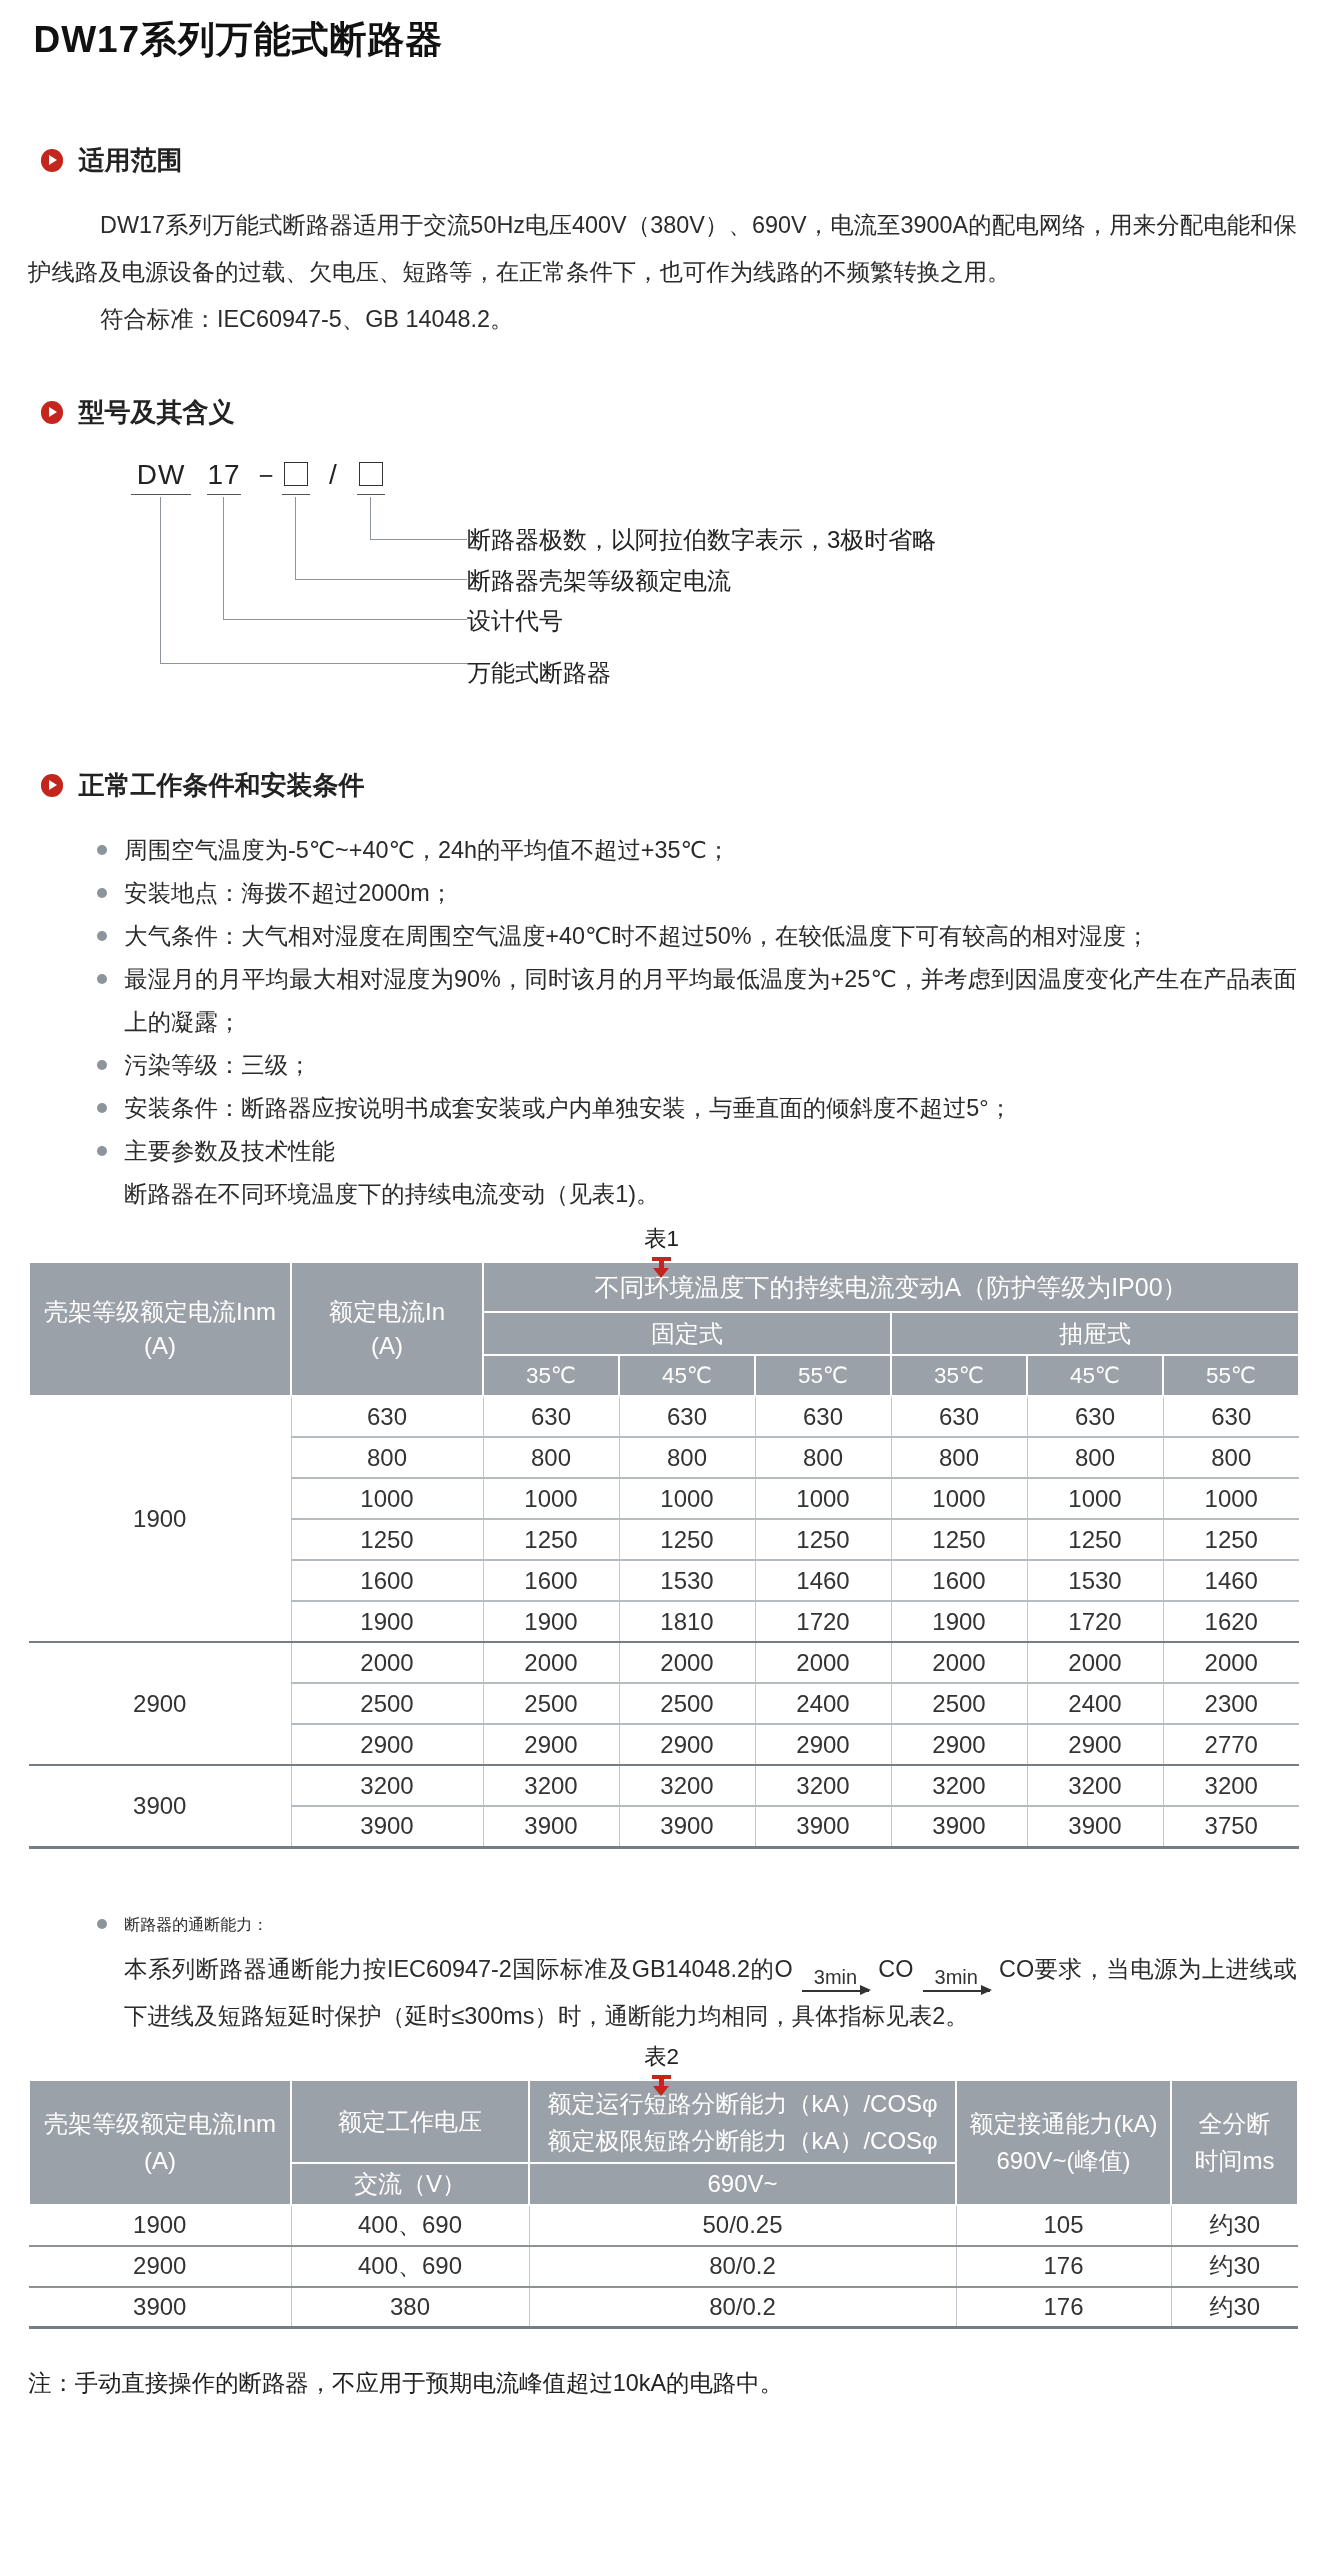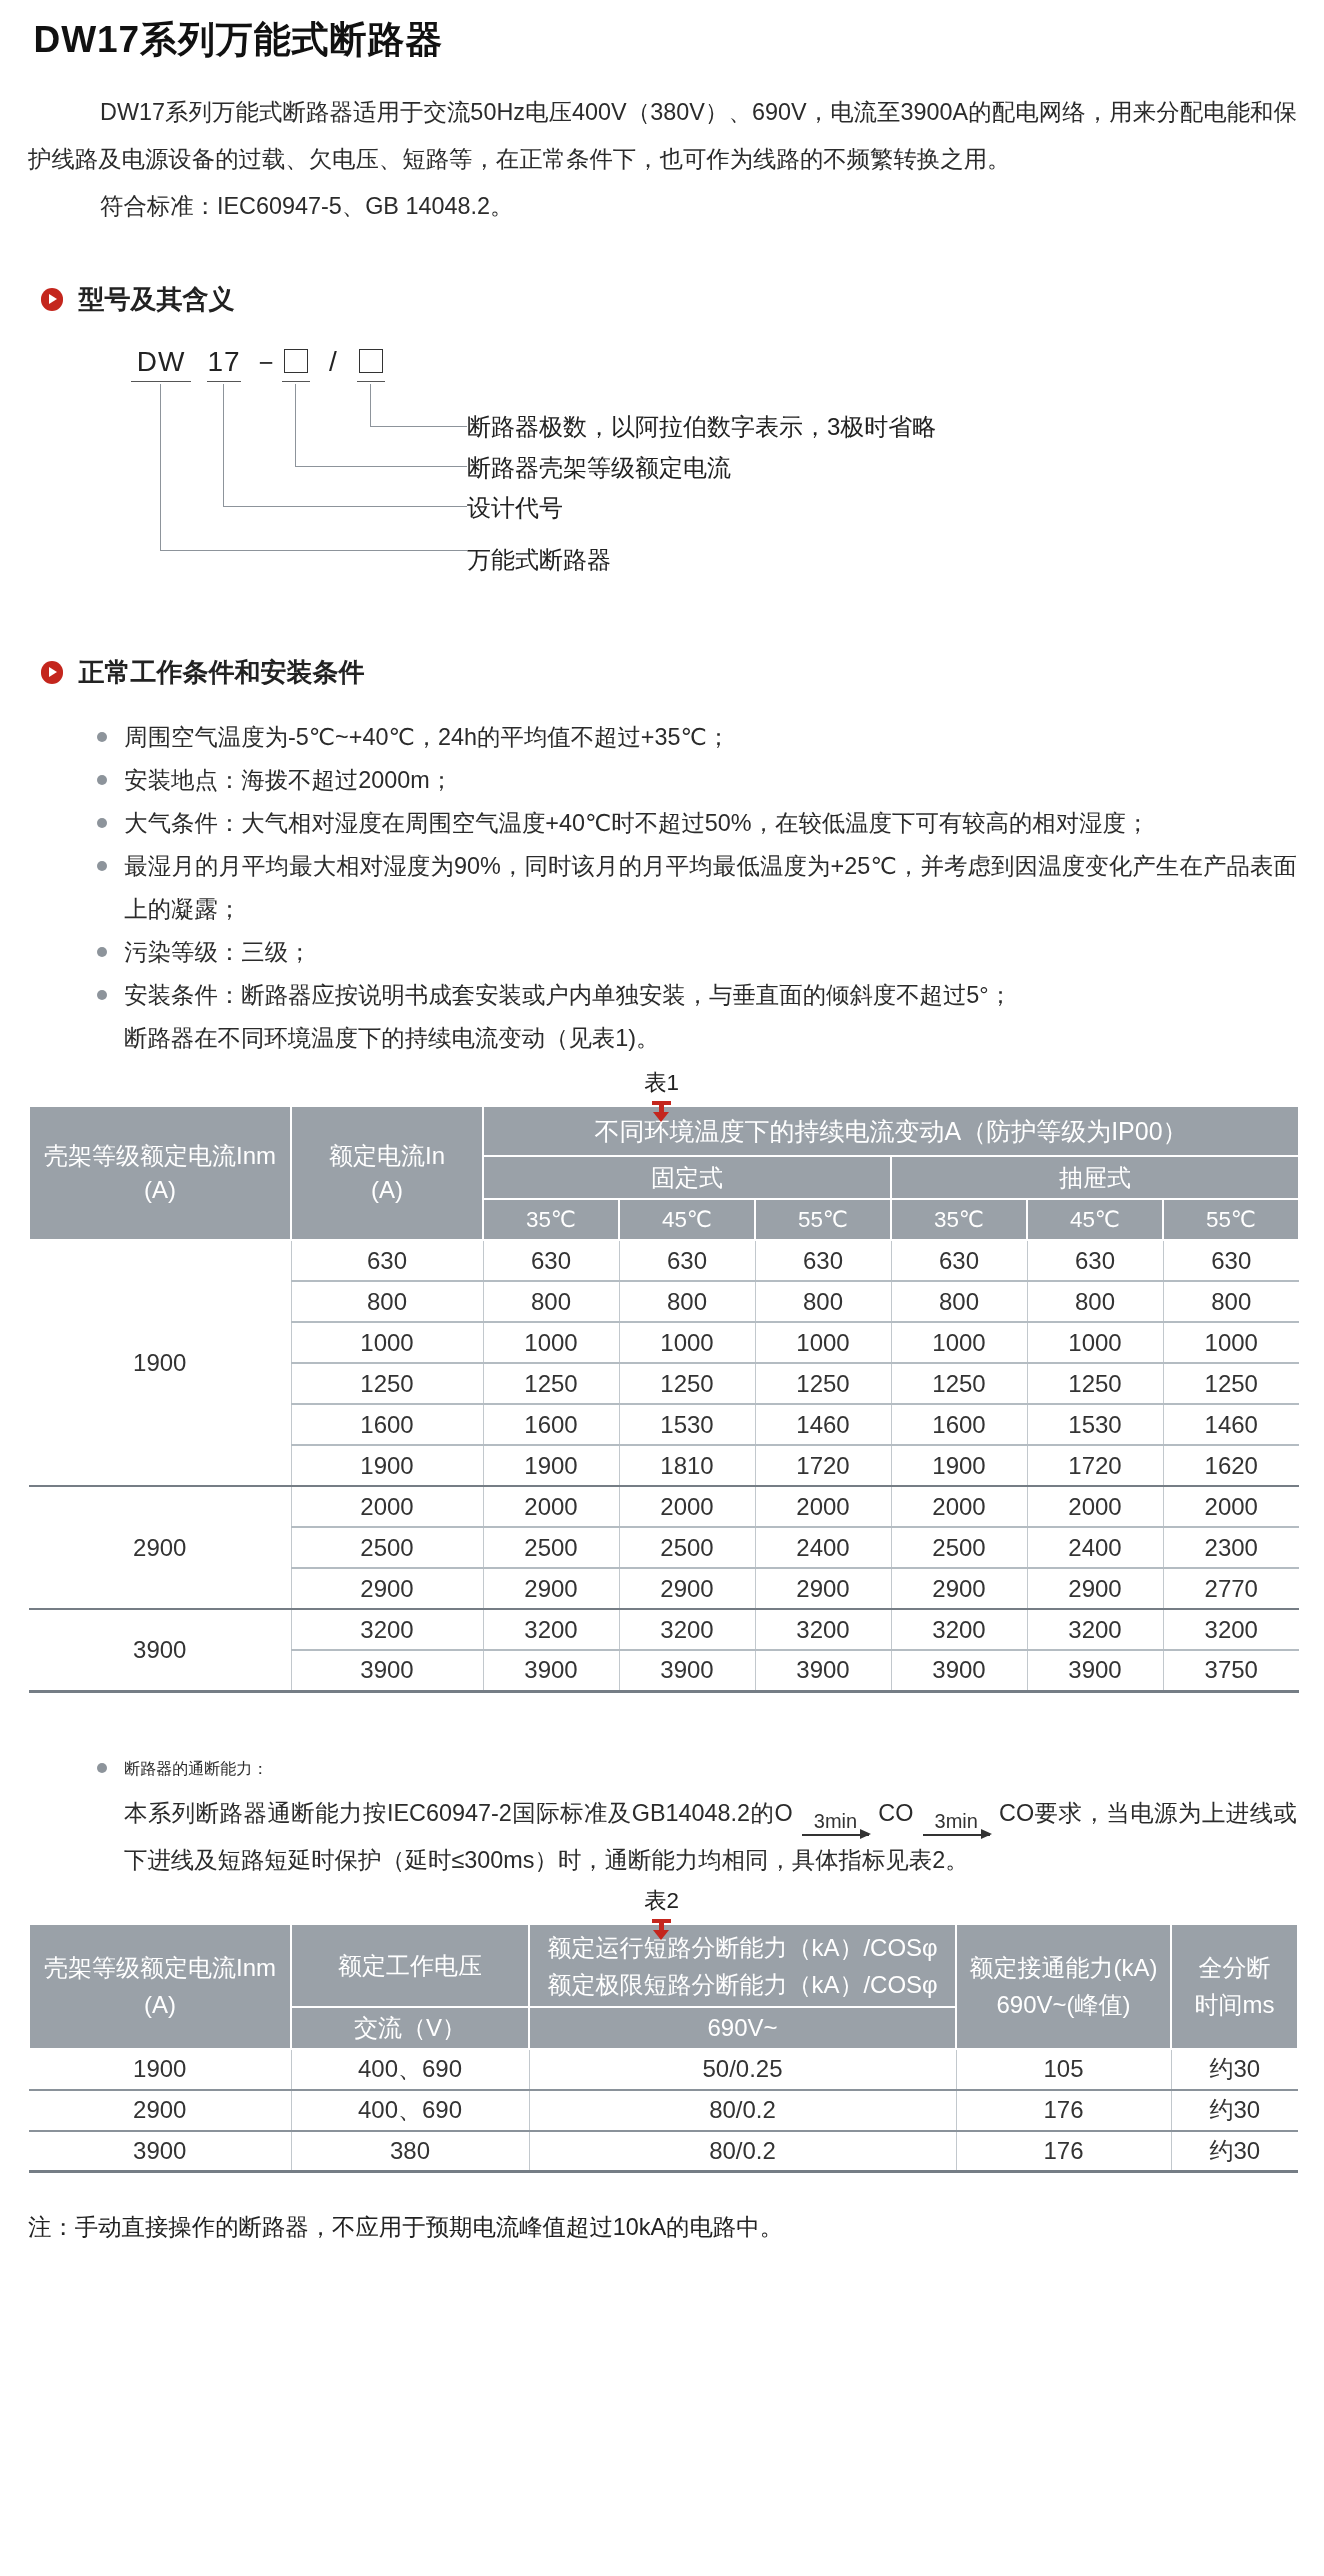--- a/index.html
+++ b/index.html
@@ -86,20 +86,24 @@
 
   .foot-note { font-size:23.4px; line-height:37px; margin-top:36px; color:#222; }
 </style>
 </head>
 <body>
 
 <div class="page">
 
   <div class="doc-title">DW17系列万能式断路器</div>
 
+  <div class="sec-head" style="margin-top:78px;">
+    <span class="sec-bullet"></span>
+    <span>适用范围</span>
+  </div>
   <p class="body-para indent" style="margin-top:24px;">DW17系列万能式断路器适用于交流50Hz电压400V（380V）、690V，电流至3900A的配电网络，用来分配电能和保护线路及电源设备的过载、欠电压、短路等，在正常条件下，也可作为线路的不频繁转换之用。</p>
   <p class="body-para indent">符合标准：IEC60947-5、GB 14048.2。</p>
 
   <div class="sec-head" style="margin-top:52px;">
     <span class="sec-bullet"></span>
     <span>型号及其含义</span>
   </div>
 
   <div class="diagram">
     <span class="tok" style="left:103px; width:60px;">DW</span>
@@ -142,20 +146,24 @@
         <span class="dot"></span>
         <div class="li-text">最湿月的月平均最大相对湿度为90%，同时该月的月平均最低温度为+25℃，并考虑到因温度变化产生在产品表面上的凝露；</div>
       </li>
     <li>
         <span class="dot"></span>
         <div class="li-text">污染等级：三级；</div>
       </li>
     <li>
         <span class="dot"></span>
         <div class="li-text">安装条件：断路器应按说明书成套安装或户内单独安装，与垂直面的倾斜度不超过5°；</div>
+      </li>
+    <li>
+        <span class="dot"></span>
+        <div class="li-text">主要参数及技术性能</div>
       </li>
   </ul>
   <div class="li-cont">断路器在不同环境温度下的持续电流变动（见表1)。</div>
 
   <div class="tbl-tag" style="margin-top:13px;">
     <span>表1</span>
     <span class="dl-icon">
         <i></i>
         <b></b>
       </span>

